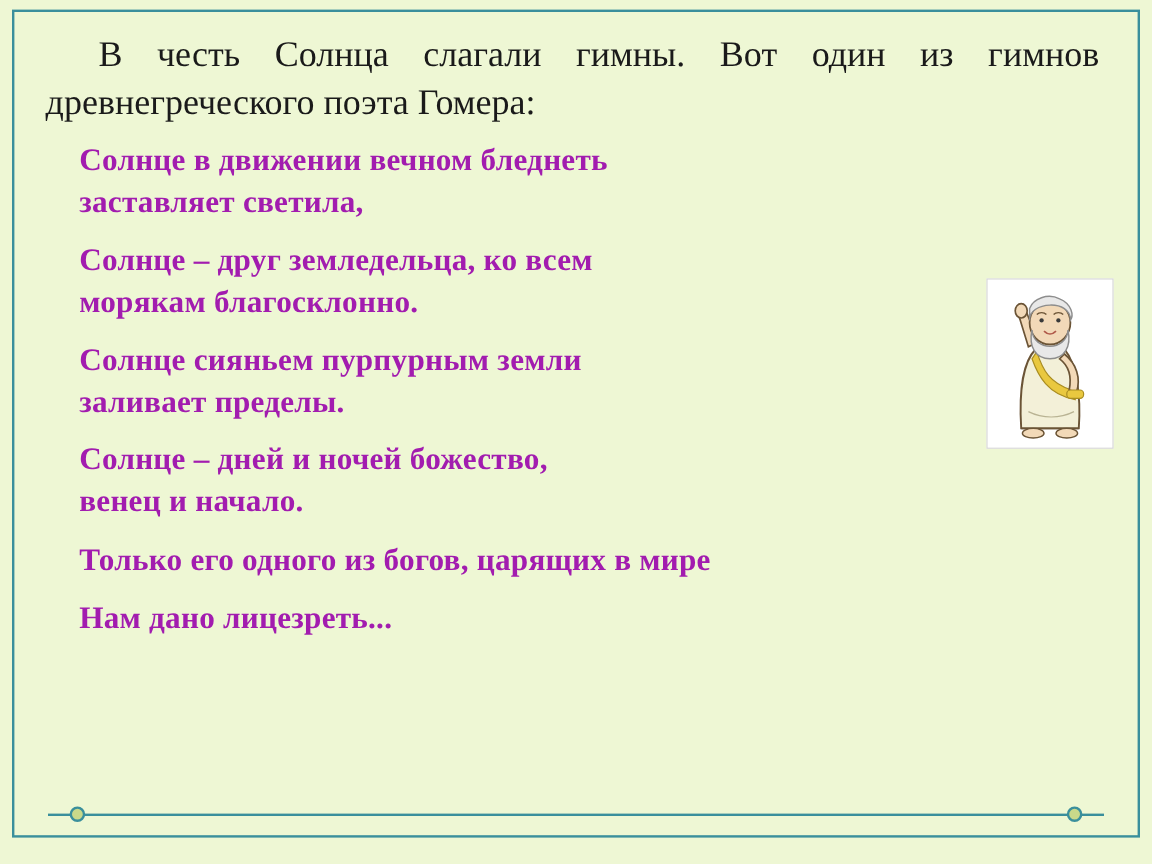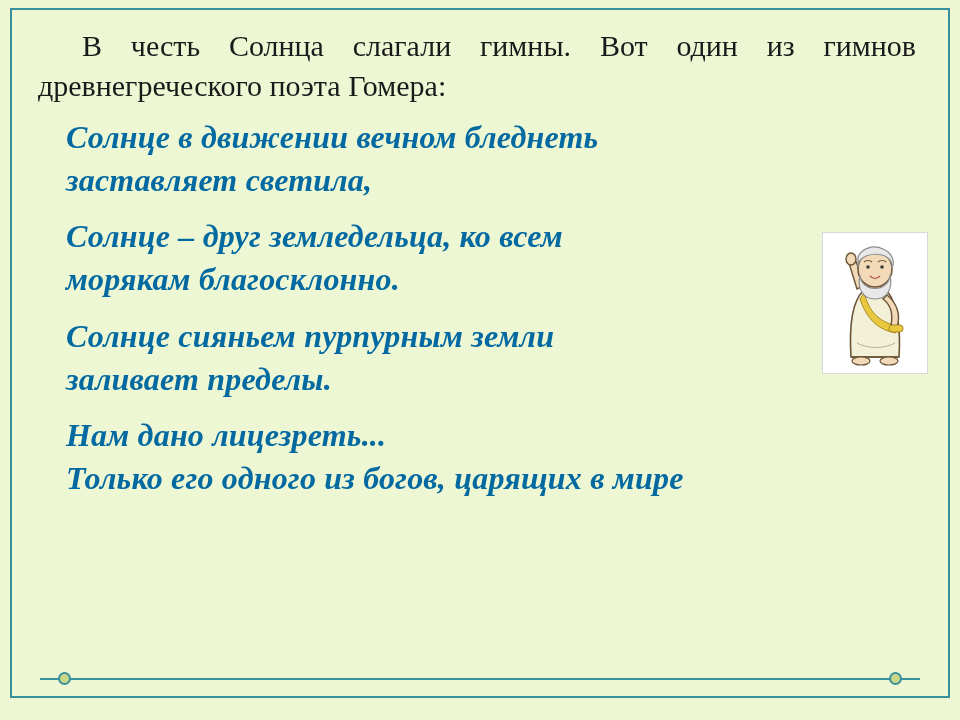--- a/index.html
+++ b/index.html
@@ -48,25 +48,24 @@
     text-indent: 44px;
     margin: 0 0 10px 0;
     padding-right: 6px;
   }
   .hymn {
     margin: 0;
     padding: 0 0 0 28px;
   }
   .stanza {
     font-family: "Liberation Serif", serif;
-    font-style: italic;
     font-weight: bold;
-    font-size: 32px;
+    font-size: 26px;
     line-height: 1.35;
-    color: #0369a1;
+    color: #a21caf;
     margin: 0 0 13px 0;
     white-space: pre-line;
     letter-spacing: 0.2px;
   }
   .stanza.last {
     margin-bottom: 0;
   }
   
   .figure {
     position: absolute;
@@ -121,22 +120,24 @@
 
     <p class="intro">В честь Солнца слагали гимны. Вот один из гимнов древнегреческого поэта Гомера:</p>
 
     <div class="hymn">
       <p class="stanza">Солнце в движении вечном бледнеть
 заставляет светила,</p>
       <p class="stanza">Солнце – друг земледельца,  ко всем
 морякам   благосклонно.</p>
       <p class="stanza">Солнце сияньем пурпурным земли
 заливает  пределы.</p>
+      <p class="stanza">Солнце – дней  и  ночей  божество,
+венец  и  начало.</p>
+      <p class="stanza">Только  его  одного  из  богов, царящих в мире</p>
       <p class="stanza last">Нам  дано  лицезреть...</p>
-      <p class="stanza">Только  его  одного  из  богов, царящих в мире</p>
     </div>
 
   </div>
 
   <div class="figure">
     <svg width="104" height="140" viewBox="0 0 104 140" xmlns="http://www.w3.org/2000/svg">
       <rect x="0" y="0" width="104" height="140" fill="#ffffff"></rect>
 
       <path d="M34 56 L26 30 L32 26 L42 52 Z" fill="#f2d9b8" stroke="#6b5436" stroke-width="1.4"></path>
       <ellipse cx="28" cy="26" rx="5" ry="6" fill="#f2d9b8" stroke="#6b5436" stroke-width="1.4"></ellipse>

